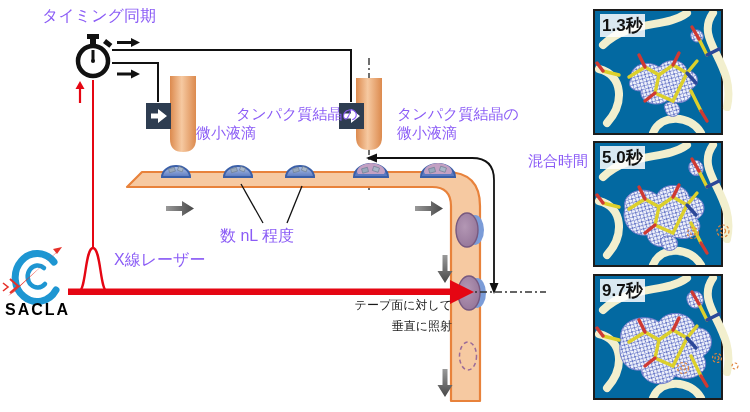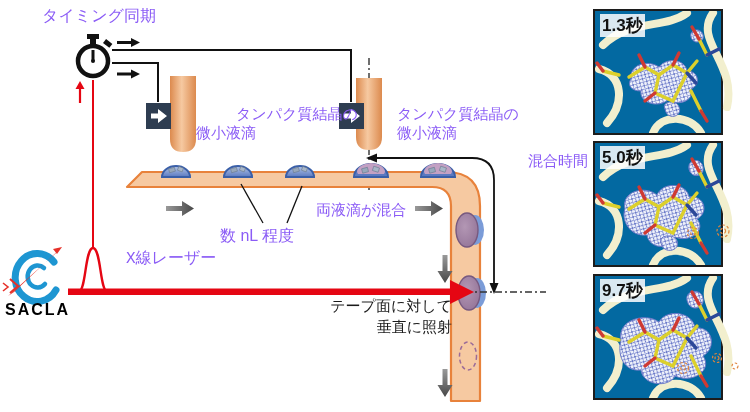--- a/index.html
+++ b/index.html
@@ -18,21 +18,21 @@
     position:absolute;left:5px;top:3px;font-size:17px;font-weight:bold;
     background:rgba(255,255,255,.85);padding:0 2px;z-index:2;color:#111;
   }
   .panel svg{position:absolute;left:0;top:0;}
   #sacla-text{
     position:absolute;left:5px;top:301px;font-size:16px;font-weight:bold;
     letter-spacing:2px;color:#000000;
   }
   #irradiation-label{
     position:absolute;left:302px;top:295px;width:150px;text-align:right;
-    font-size:15px;line-height:21px;
+    font-size:12px;line-height:21px;
   }
 </style>
 </head>
 <body>
 
 <div id="stage">
 
   <svg id="diagram-svg" width="750" height="412" viewBox="0 0 750 412">
     <defs>
       <linearGradient id="tubeGrad" x1="0" y1="0" x2="1" y2="0">
@@ -191,25 +191,24 @@
   <span class="lbl big" style="left:42px;top:6px;">タイミング同期</span>
 
   <span class="lbl" style="left:196px;top:104px;padding-left:40px;">タンパク質結晶の</span>
   <span class="lbl" style="left:196px;top:123px;">微小液滴</span>
 
   <span class="lbl" style="left:397px;top:104px;">タンパク質結晶の</span>
   <span class="lbl" style="left:397px;top:123px;">微小液滴</span>
 
   <span class="lbl" style="left:500px;top:151px;margin-left:28px;">混合時間</span>
 
-  <span class="lbl" style="left:316px;top:200px;">両液滴が混合</span>
 
   <span class="lbl big" style="left:220px;top:226px;">数 nL 程度</span>
 
-  <span class="lbl big" style="left:126px;top:250px;font-family:Liberation Mono, monospace;">X線レーザー</span>
+  <span class="lbl big" style="left:114px;top:250px;">X線レーザー</span>
 
   <div id="irradiation-label">
     <span>テープ面に対して</span><br>
     <span>垂直に照射</span>
   </div>
 
   <span id="sacla-text">SACLA</span>
 
   <div class="panel" style="top:9px;">
     <svg width="150" height="122" viewBox="0 0 150 122">

